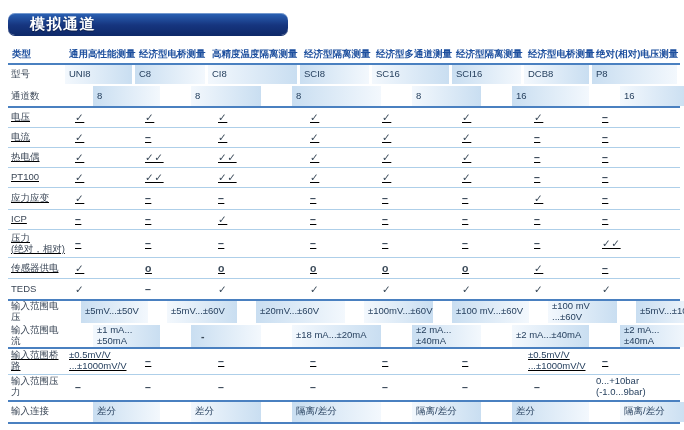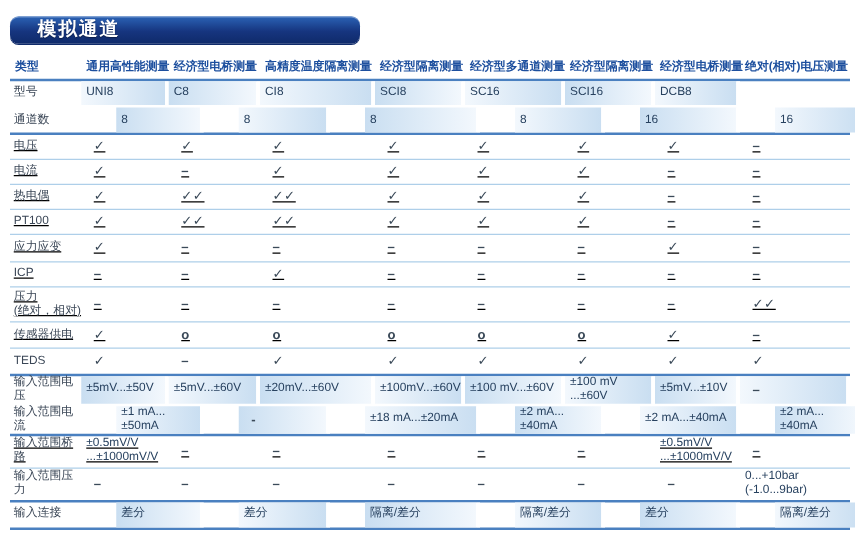--- a/index.html
+++ b/index.html
@@ -101,20 +101,21 @@
       </div>
       <div class="trow bt2 bbw" style="min-height: 23px;">
         <div class="rlabel">型号</div>
         <div class="bcell g0">UNI8</div>
         <div class="bcell g1">C8</div>
         <div class="bcell g0">CI8</div>
         <div class="bcell g1">SCI8</div>
         <div class="bcell g0">SC16</div>
         <div class="bcell g1">SCI16</div>
         <div class="bcell g0">DCB8</div>
+        <div class="bcell g1">P8</div>
       </div>
       <div class="trow bb2" style="min-height: 22px;">
         <div class="rlabel">通道数</div>
         <div class="bcell g1">8</div>
         <div class="bcell g0">8</div>
         <div class="bcell g1">8</div>
         <div class="bcell g0">8</div>
         <div class="bcell g1">16</div>
         <div class="bcell g0">16</div>
         <div class="bcell g1">8</div>
@@ -213,21 +214,21 @@
         <div class="rlabel">TEDS</div>
         <div class="cell mark">✓</div>
         <div class="cell mark">–</div>
         <div class="cell mark">✓</div>
         <div class="cell mark">✓</div>
         <div class="cell mark">✓</div>
         <div class="cell mark">✓</div>
         <div class="cell mark">✓</div>
         <div class="cell mark">✓</div>
       </div>
-      <div class="trow bt2 bbw" style="min-height: 23px;">
+      <div class="trow bt2 bbw" style="min-height: 23px; gap: 16px;">
         <div class="rlabel">输入范围电压</div>
         <div class="bcell g1">±5mV...±50V</div>
         <div class="bcell g0">±5mV...±60V</div>
         <div class="bcell g1">±20mV...±60V</div>
         <div class="bcell g0">±100mV...±60V</div>
         <div class="bcell g1">±100 mV...±60V</div>
         <div class="bcell g0">±100 mV
 ...±60V</div>
         <div class="bcell g1">±5mV...±10V</div>
         <div class="bcell g0 mark">–</div>

